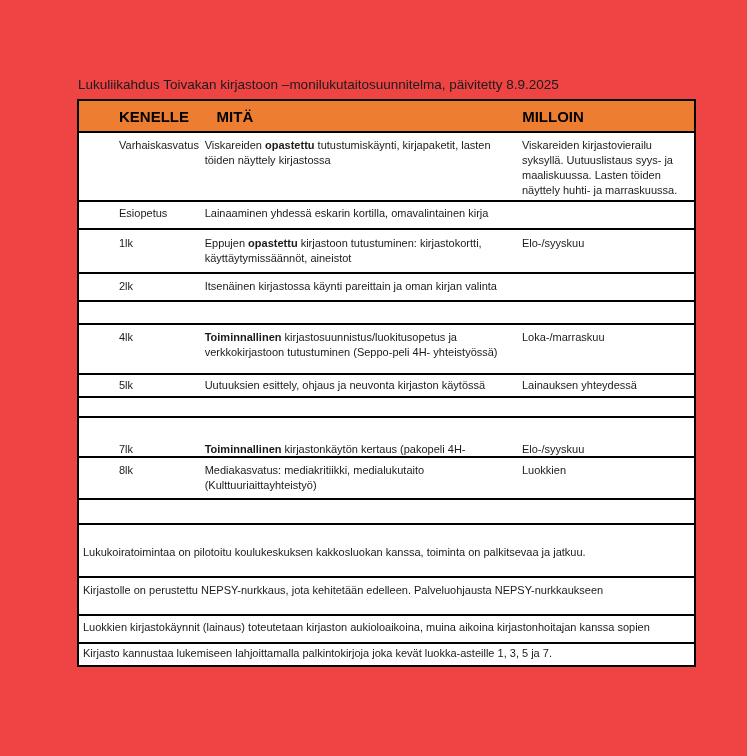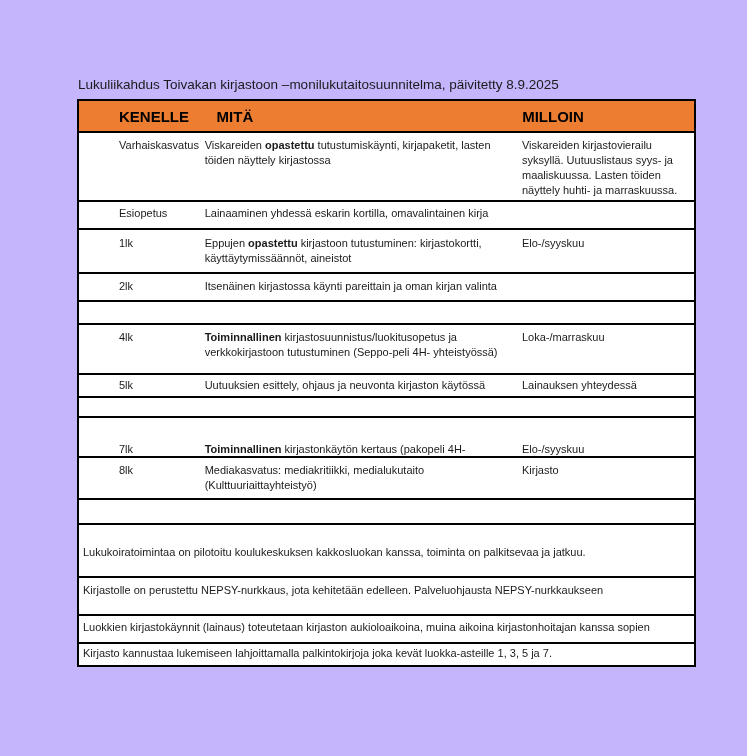--- a/index.html
+++ b/index.html
@@ -1,16 +1,16 @@
 <!DOCTYPE html>
 <html><head>
 <meta charset="utf-8">
 <style>
   html,body{margin:0;padding:0;background:#ffffff;}
-  .page{position:relative;width:747px;height:756px;background:#c4b5fd;overflow:hidden;
+  .page{position:relative;width:747px;height:756px;background:#ef4444;overflow:hidden;
         font-family:"Liberation Sans", sans-serif;color:#1b1b1b;}
   .doc-title{position:absolute;left:78px;top:77px;font-size:13.5px;color:#1b1b1b;white-space:nowrap;}
   .plan-table{position:absolute;left:77px;top:99px;width:619px;border:2px solid #000;box-sizing:border-box;background:#fff;}
   .row{display:flex;border-bottom:2px solid #000;box-sizing:border-box;overflow:hidden;}
   .row:last-child{border-bottom:none;}
   .cell{box-sizing:border-box;font-size:11px;line-height:15px;padding-top:5px;overflow:hidden;}
   .c1{width:94px;padding-left:4px;padding-right:2px;margin-left:36px;}
   .c2{width:334px;padding-left:1px;padding-right:8px;}
   .c3{width:187px;padding-left:4px;padding-right:2px;}
   .c2 b{font-weight:bold;}
@@ -79,21 +79,21 @@
 
     <div class="row" style="height:40px">
       <div class="cell c1 pt7">7lk</div>
       <div class="cell c2 pt7"><span></span><b>Toiminnallinen</b><span> kirjastonkäytön kertaus (pakopeli 4H-yhteistyössä)</span></div>
       <div class="cell c3 pt7">Elo-/syyskuu</div>
     </div>
 
     <div class="row" style="height:42px">
       <div class="cell c1">8lk</div>
       <div class="cell c2"><span>Mediakasvatus: mediakritiikki, medialukutaito (Kulttuuriaittayhteistyö)</span><b></b><span></span></div>
-      <div class="cell c3">Kirjasto</div>
+      <div class="cell c3">Luokkien</div>
     </div>
 
     <div class="row spacer-row" style="height:25px"></div>
 
     <div class="row" style="height:53px">
       <div class="cell notecell pt20">Lukukoiratoimintaa on pilotoitu koulukeskuksen kakkosluokan kanssa, toiminta on palkitsevaa ja jatkuu.</div>
     </div>
     <div class="row" style="height:38px">
       <div class="cell notecell">Kirjastolle on perustettu NEPSY-nurkkaus, jota kehitetään edelleen. Palveluohjausta NEPSY-nurkkaukseen</div>
     </div>

